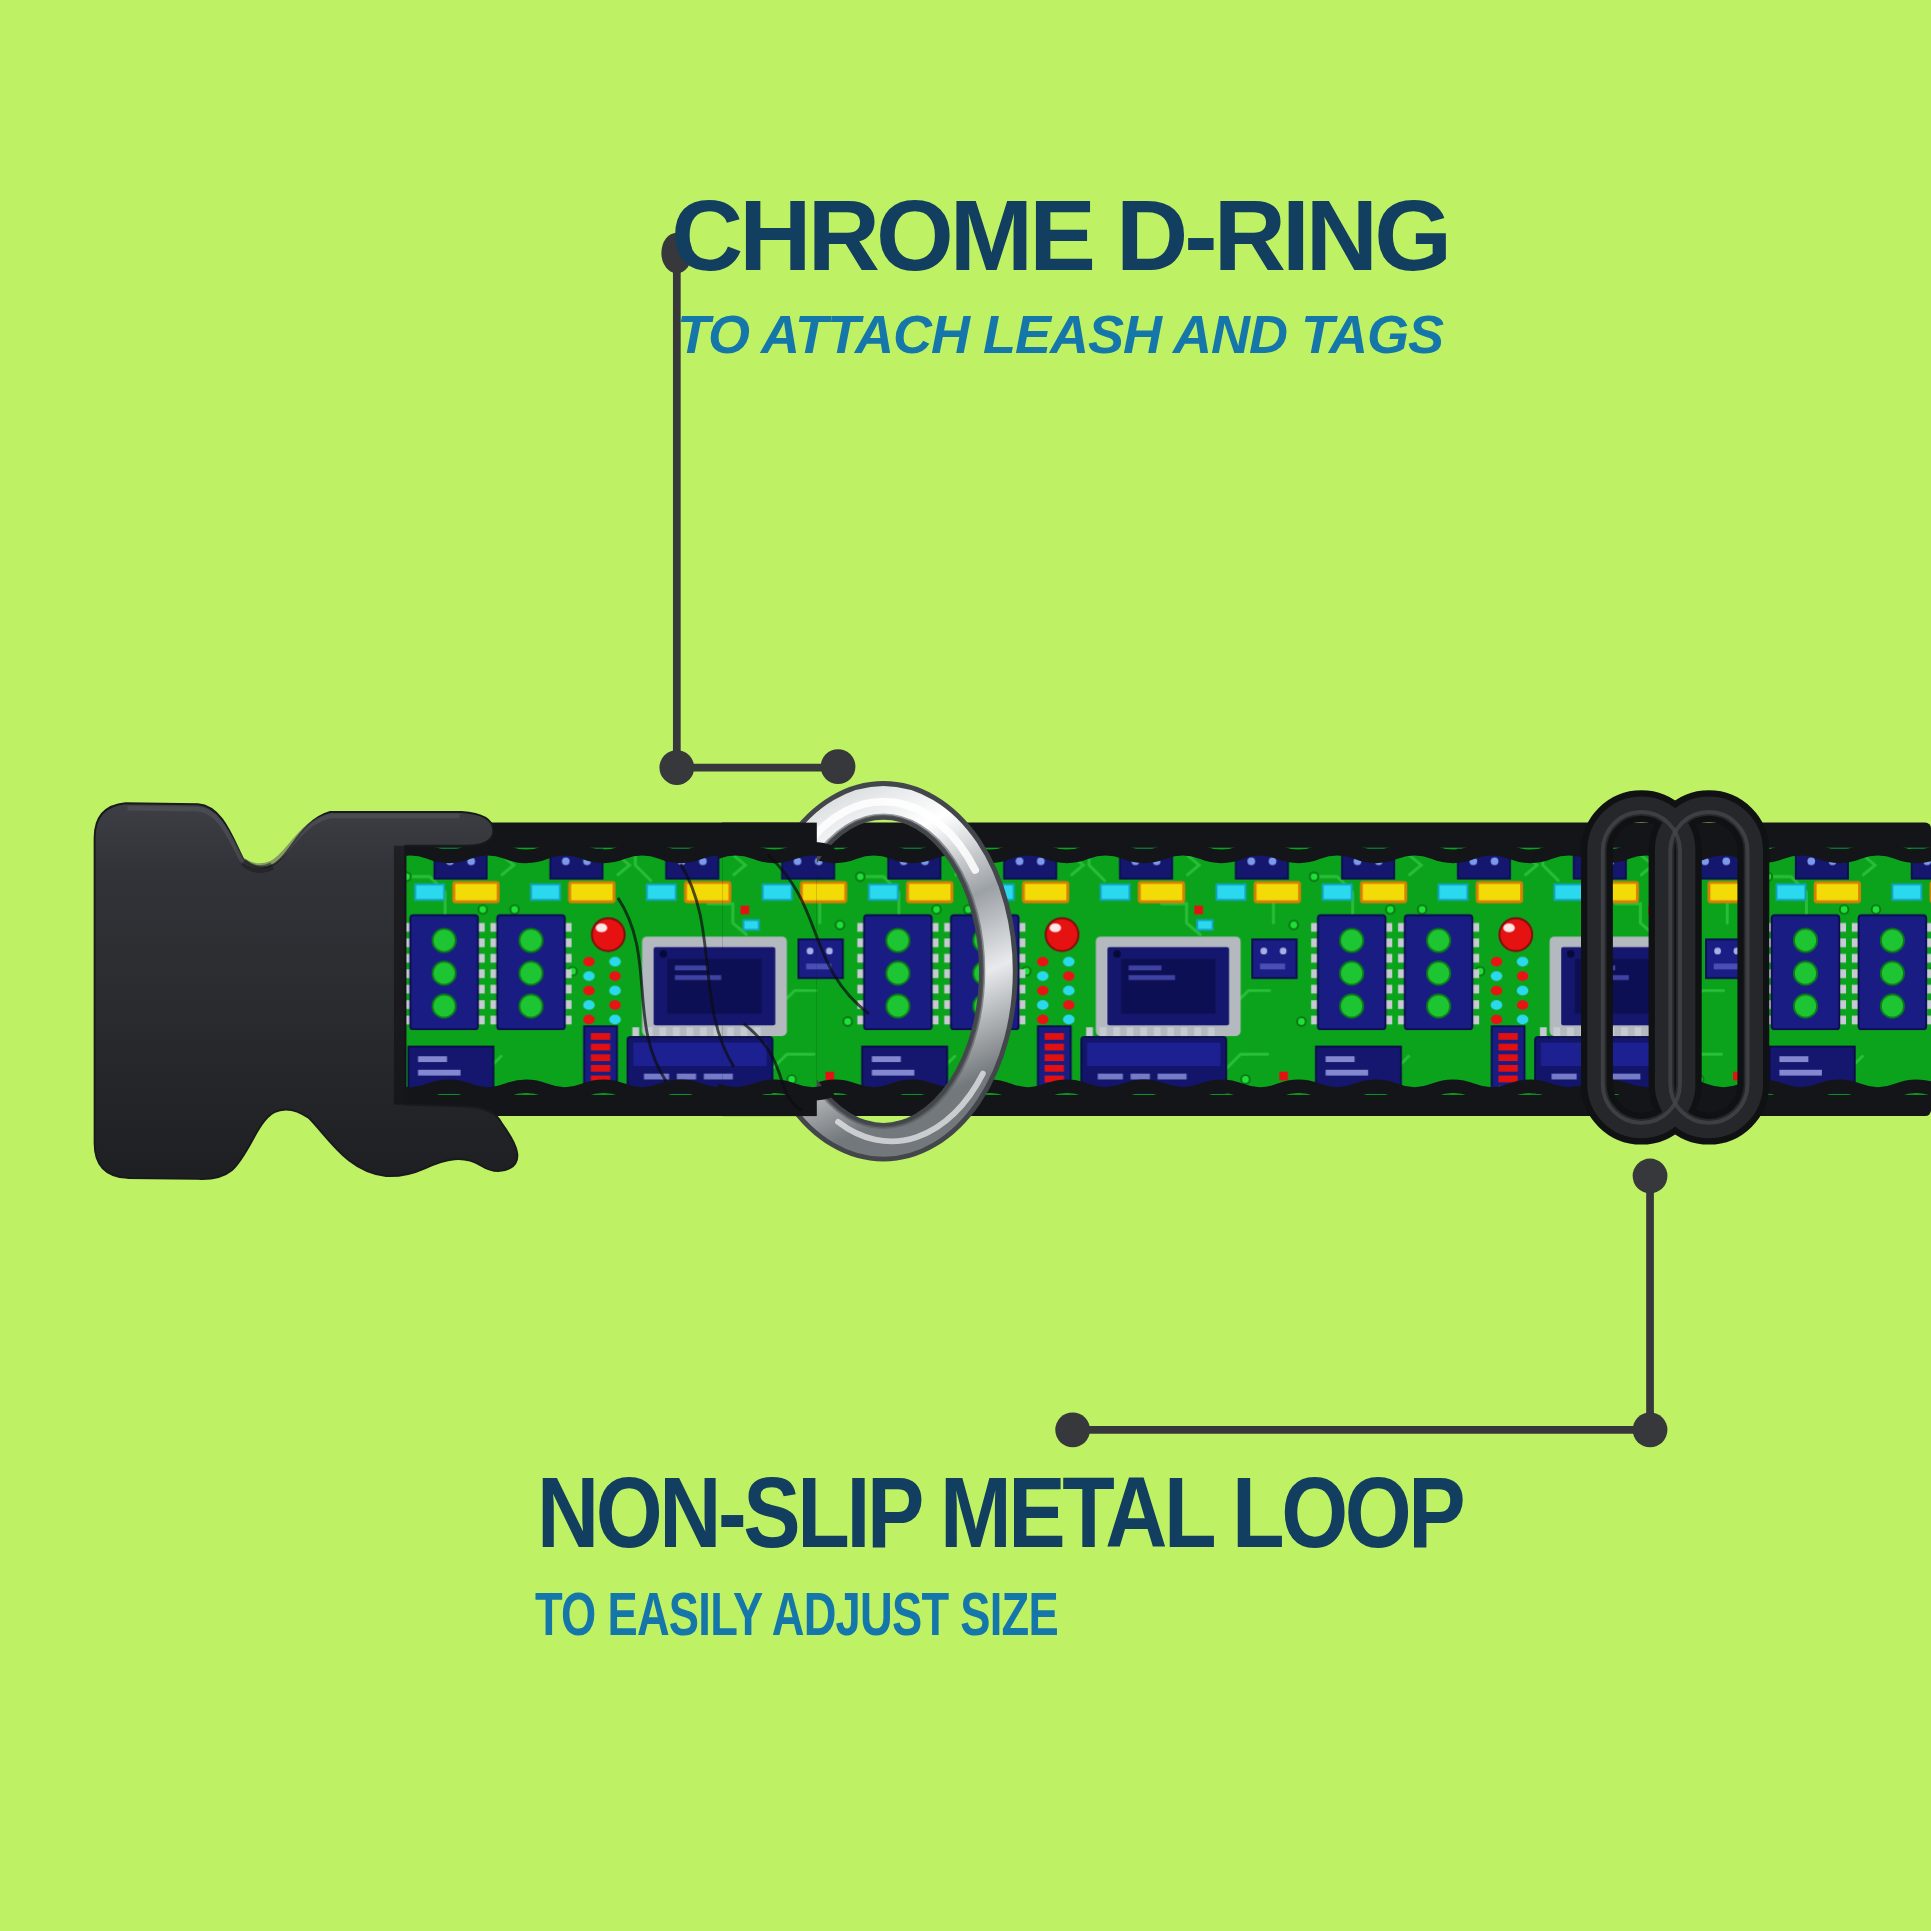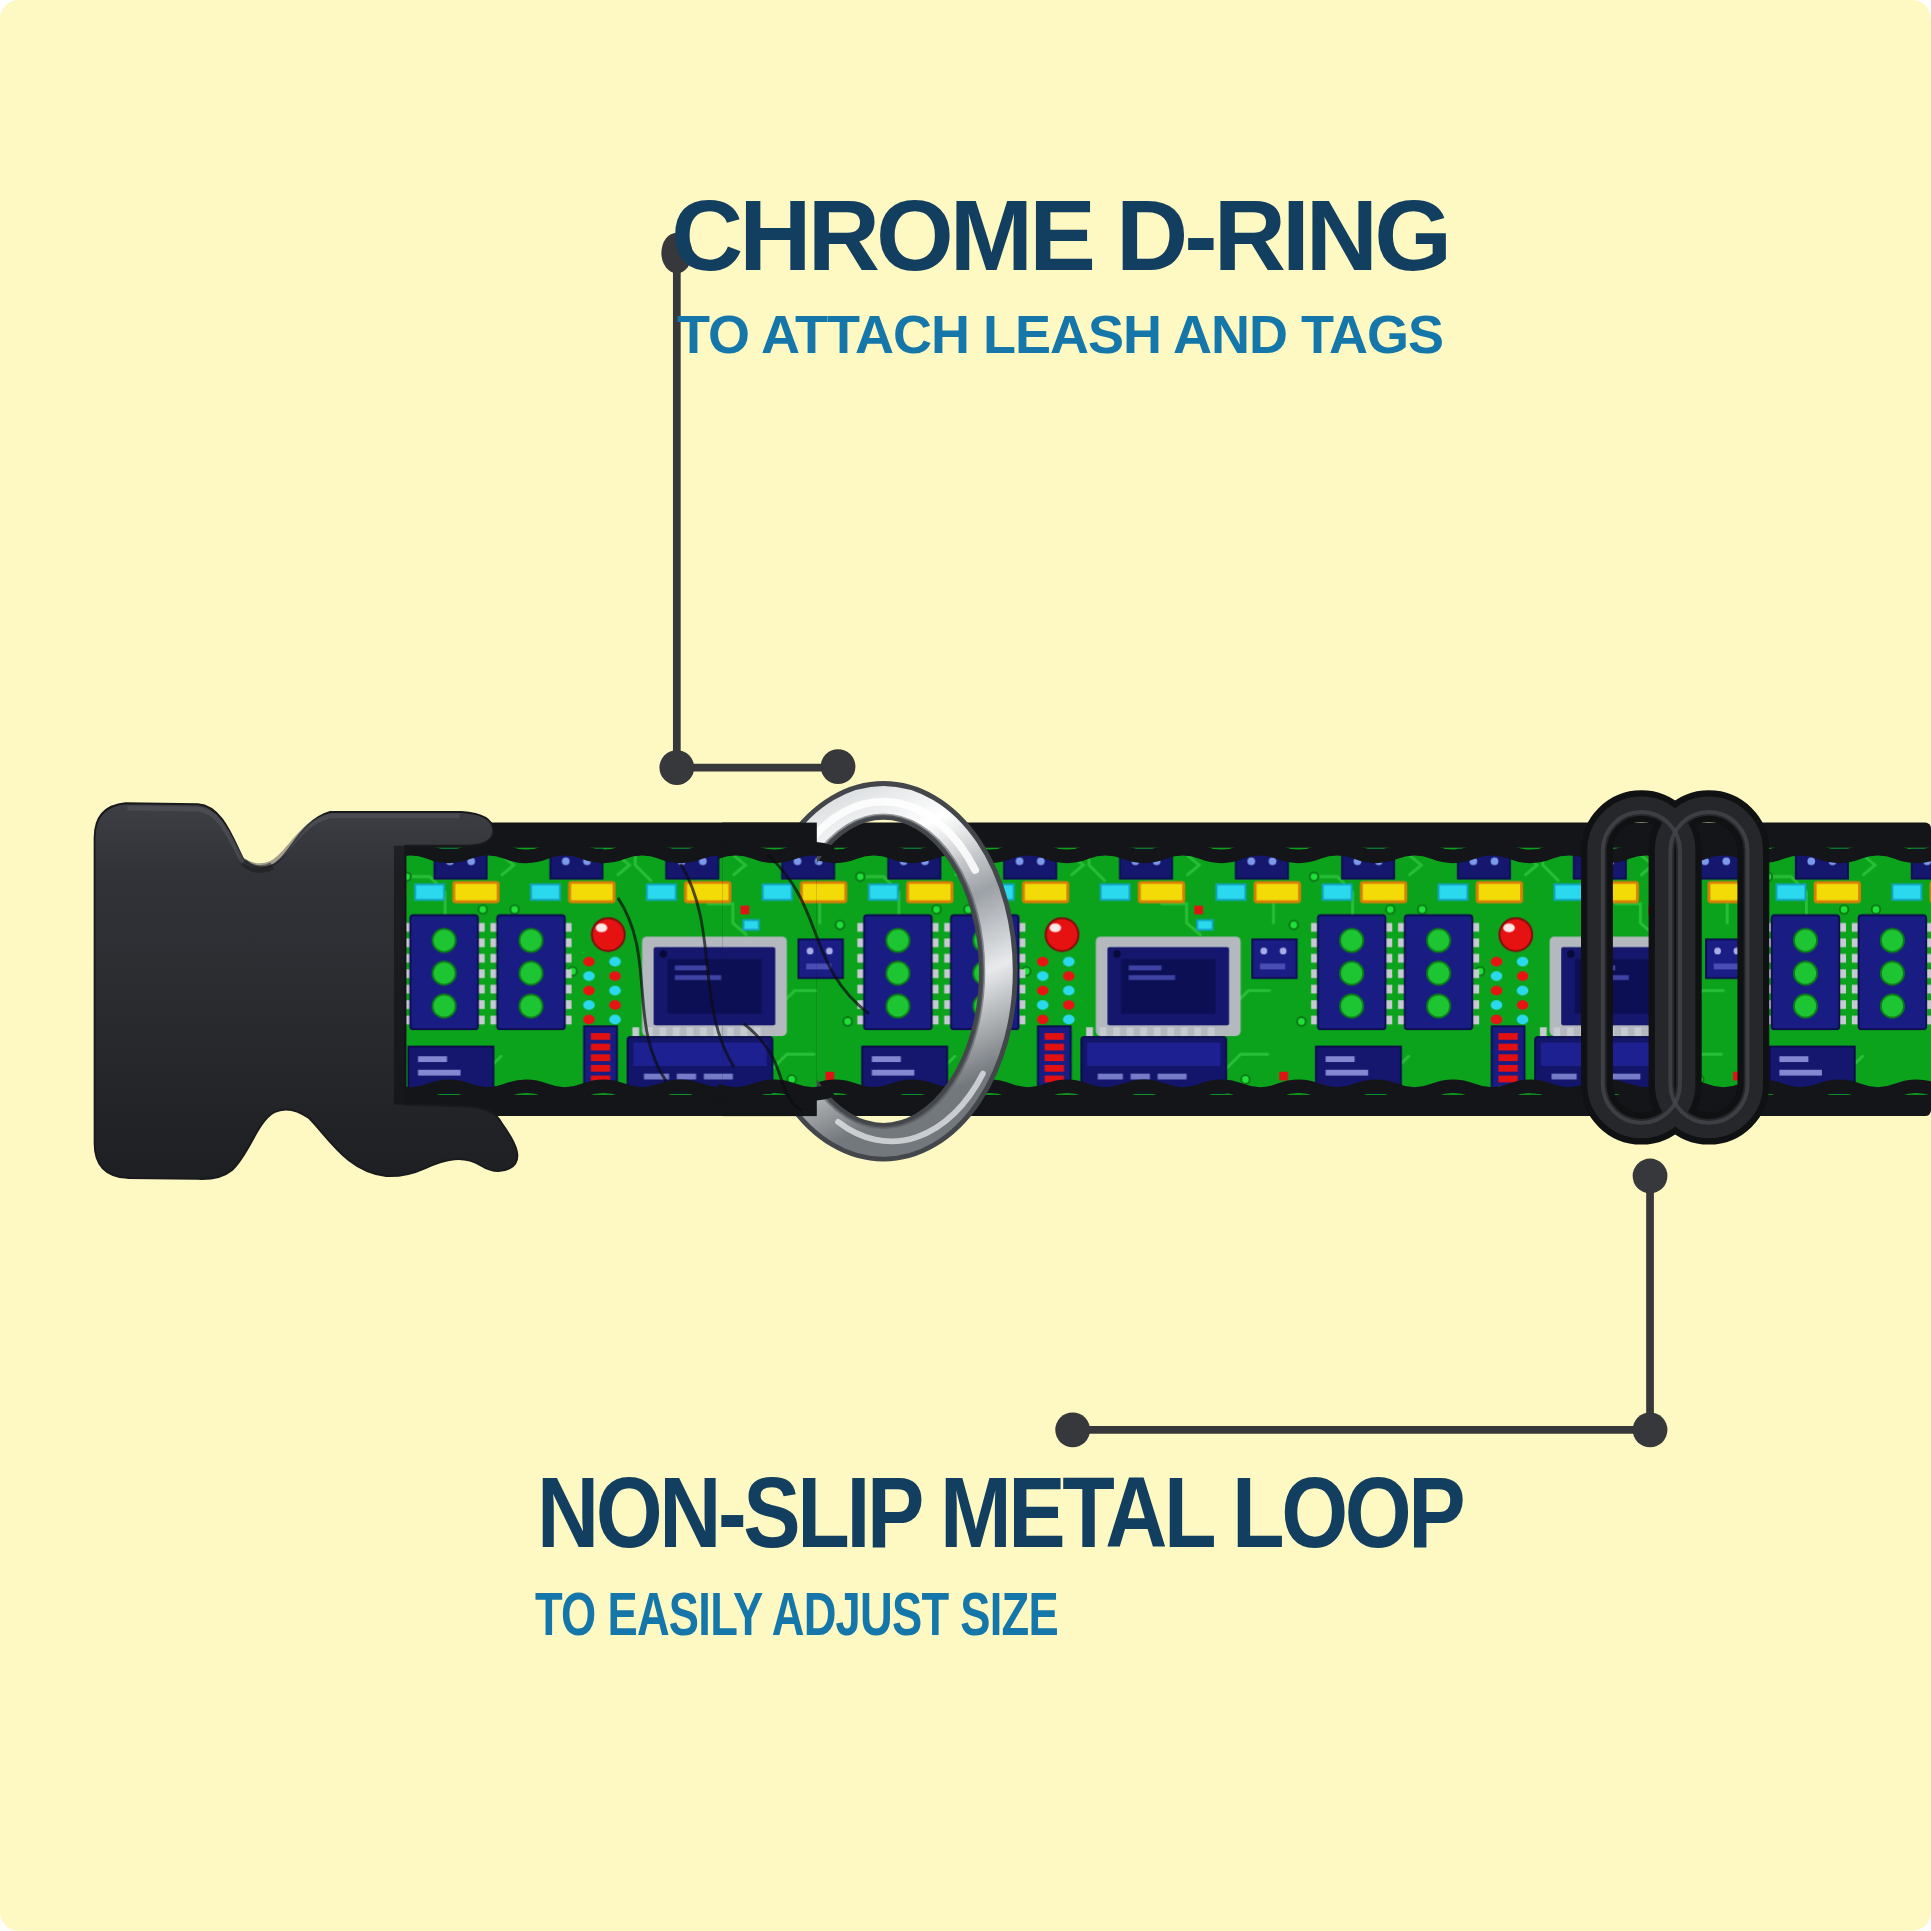--- a/index.html
+++ b/index.html
@@ -3,26 +3,26 @@
 <meta charset="utf-8">
 <style>
   :root{
     --title-navy:#123E60; --subtitle-blue:#1577A9; --callout:#37383B;
     --pcb-green:#0CA31C; --trace-green:#2CC13A; --via-green:#1EE039;
     --chip-navy:#15176F; --chip-navy-dark:#0D0F55; --led-red:#E61111;
     --cap-yellow:#F2DB06; --cap-cyan:#2BD9EE; --webbing-edge:#141519;
     --buckle-dark:#2A2B2F;
   }
   html,body{margin:0;padding:0;background:#fff;}
-  .stage{position:relative;width:1931px;height:1931px;background:#fef9c3;overflow:hidden;
-         font-family:"Liberation Sans","DejaVu Sans",sans-serif;border-radius:19px;}
+  .stage{position:relative;width:1931px;height:1931px;background:#bef264;overflow:hidden;
+         font-family:"Liberation Sans","DejaVu Sans",sans-serif;}
   .stage svg{position:absolute;left:0;top:0;}
   .label{position:absolute;white-space:nowrap;font-weight:bold;transform-origin:left top;line-height:1;}
   .t1{left:671px;top:185px;font-size:100px;letter-spacing:-3.9px;color:var(--title-navy);}
-  .s1{left:677px;top:307px;font-size:54px;letter-spacing:-1px;color:var(--subtitle-blue);}
+  .s1{left:677px;top:307px;font-size:54px;letter-spacing:-1px;color:var(--subtitle-blue);font-style:italic;}
   .t2{left:537px;top:1462px;font-size:100px;letter-spacing:-3.9px;color:var(--title-navy);transform:scaleX(0.86);}
   .s2{left:535px;top:1583px;font-size:62px;letter-spacing:-1px;color:var(--subtitle-blue);transform:scaleX(0.73);}
 </style>
 </head>
 <body>
 
 <div class="stage">
 
   <svg width="1931" height="1931" viewBox="0 0 2000 2000">
     <defs>

